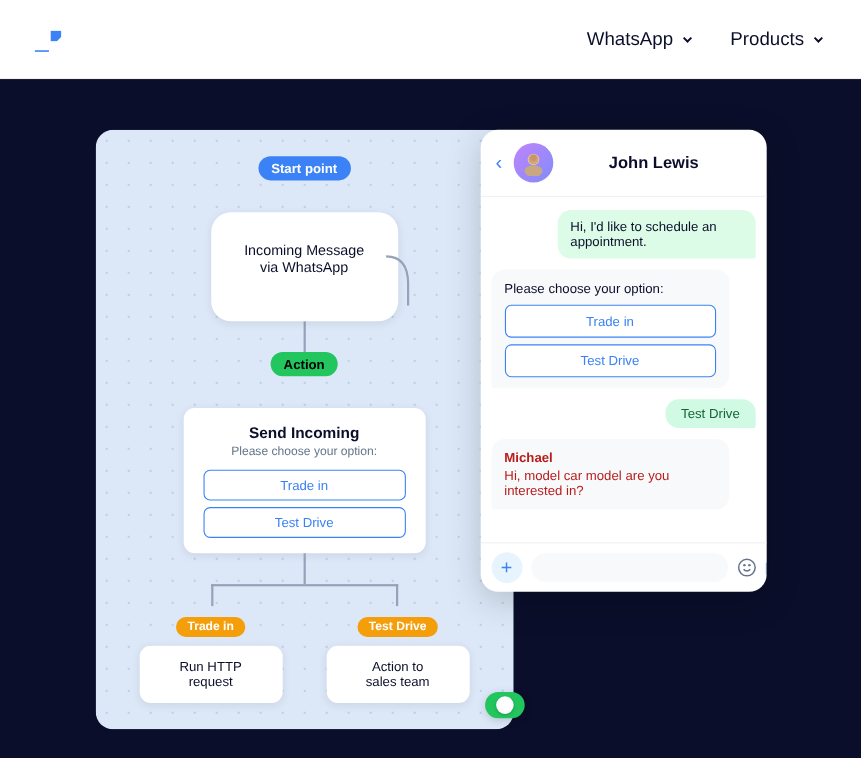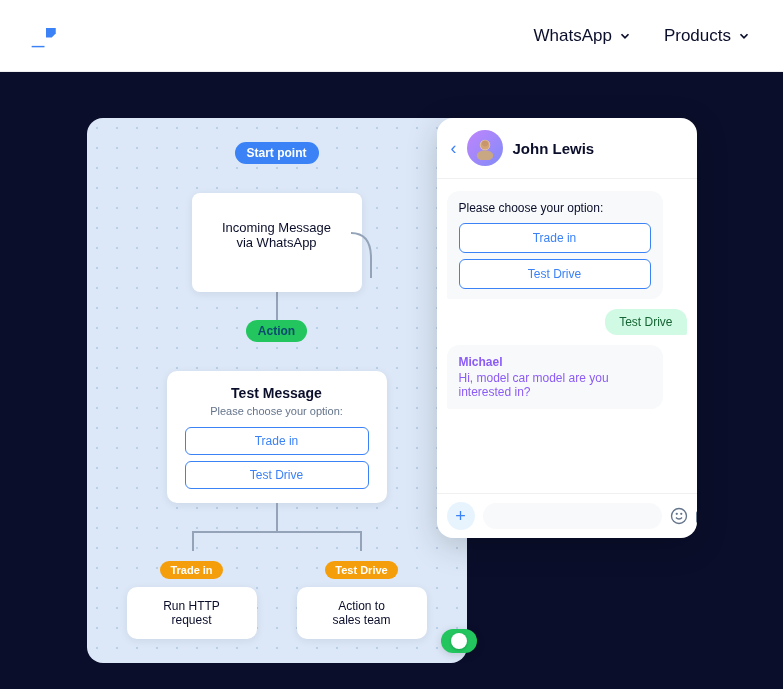--- a/index.html
+++ b/index.html
@@ -97,40 +97,40 @@
       color: #fff;
       font-size: 12px;
       font-weight: 600;
       padding: 4px 12px;
       border-radius: 20px;
       margin-bottom: 8px;
     }
 
     .flow-node {
       background: #fff;
-      border-radius: 8px;
+      border-radius: 18px;
       padding: 12px 18px;
       text-align: center;
       font-size: 13px;
       color: #0a0e2a;
       width: 170px;
       box-shadow: 0 2px 8px rgba(0,0,0,0.08);
       position: relative;
     }
 
     .connector-line {
       width: 2px;
       height: 28px;
       background: #94a3b8;
       margin: 0 auto;
     }
 
     .badge-action {
       background: #22c55e;
-      color: #0c4a6e;
+      color: #000000;
       font-size: 12px;
       font-weight: 600;
       padding: 4px 12px;
       border-radius: 20px;
       margin-bottom: 8px;
     }
 
     .action-node {
       background: #fff;
       border-radius: 10px;
@@ -264,20 +264,21 @@
 
     .chat-avatar svg {
       width: 24px;
       height: 24px;
     }
 
     .chat-name {
       font-size: 15px;
       font-weight: 600;
       color: #0a0e2a;
+      margin-left: 41px;
     }
 
     .chat-body {
       flex: 1;
       padding: 12px 10px;
       display: flex;
       flex-direction: column;
       gap: 10px;
       overflow-y: auto;
     }
@@ -332,21 +333,21 @@
       color: #166534;
       font-weight: 500;
     }
 
     .msg-agent {
       align-self: flex-start;
       background: #f8f9fa;
       border-radius: 12px 12px 12px 2px;
       padding: 10px 12px;
       font-size: 12px;
-      color: #8b5cf6;
+      color: #b91c1c;
       max-width: 90%;
     }
 
     .msg-agent .agent-name {
       font-weight: 700;
       margin-bottom: 2px;
     }
 
     .chat-footer {
       display: flex;
@@ -462,21 +463,21 @@
             </svg>
           </div>
         </div>
       </div>
 
       <div class="connector-line"></div>
 
       <div class="flow-start">
         <div class="badge-action">Action</div>
         <div class="action-node">
-          <h4>Test Message</h4>
+          <h4>Send Incoming</h4>
           <div class="sub-text">Please choose your option:</div>
           <button class="option-btn">Trade in</button>
           <button class="option-btn">Test Drive</button>
         </div>
       </div>
 
       <div style="position:relative; margin-top:0;">
         <div style="width:2px;height:28px;background:#94a3b8;margin:0 auto;"></div>
         <div style="position:relative;height:2px;background:#94a3b8;width:50%;margin:0 auto;">
           <div style="position:absolute;left:0;top:0;width:2px;height:20px;background:#94a3b8;"></div>
@@ -515,20 +516,23 @@
             <ellipse cx="16" cy="26" rx="11" ry="7" fill="#c8a882"></ellipse>
             <circle cx="16" cy="12" r="6" fill="#d4a574"></circle>
             <circle cx="16" cy="10" r="4" fill="#c8956c"></circle>
           </svg>
         </div>
         <span class="chat-name">John Lewis</span>
       </div>
 
       <div class="chat-body">
 
+        <div class="msg-right">
+          <span>Hi, I'd like to schedule an appointment.</span>
+        </div>
 
         <div class="msg-options">
           <div class="label">Please choose your option:</div>
           <button class="chat-option-btn">Trade in</button>
           <button class="chat-option-btn">Test Drive</button>
         </div>
 
         <div class="msg-selected">
           <span>Test Drive</span>
         </div>

